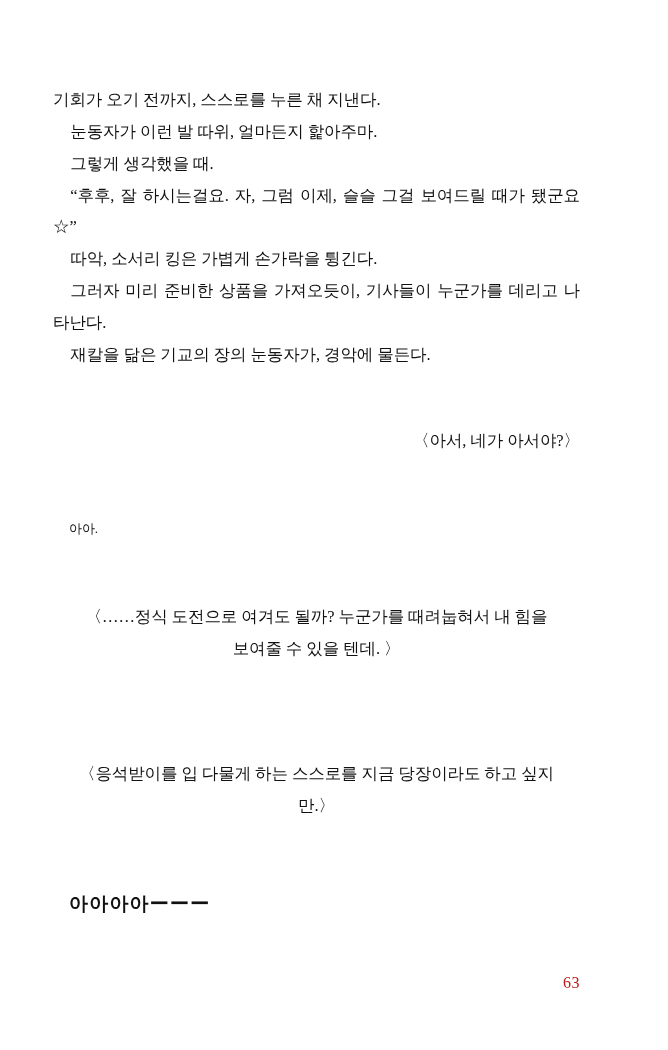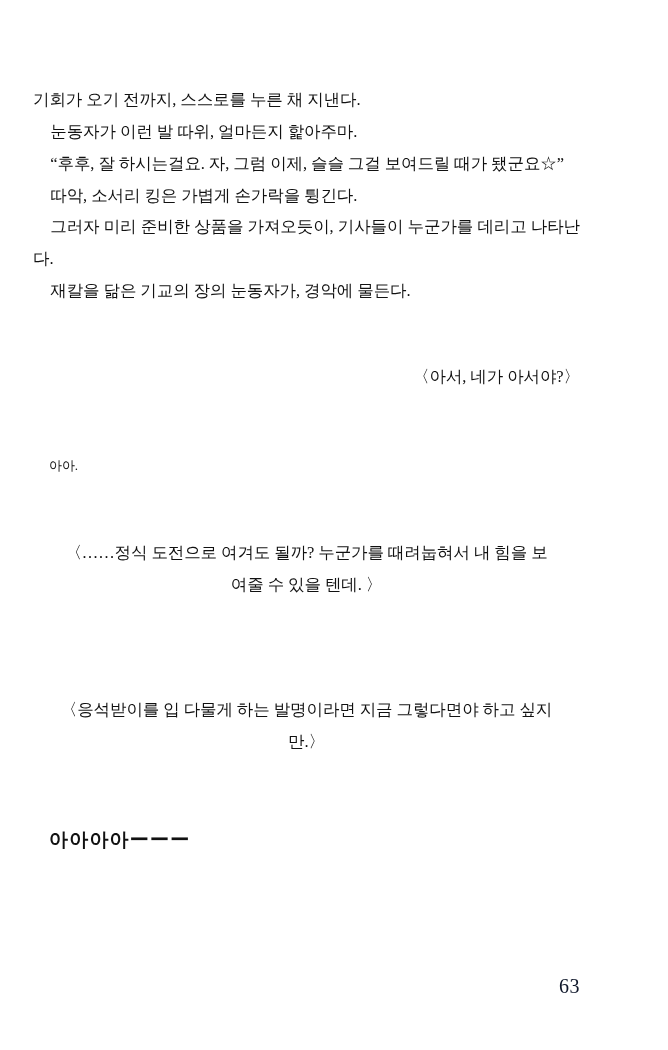--- a/index.html
+++ b/index.html
@@ -12,21 +12,21 @@
     background: #ffffff;
     font-family: "Liberation Serif", "DejaVu Serif", serif;
     color: #111111;
     overflow: hidden;
   }
   .page {
     position: relative;
     width: 652px;
     height: 1050px;
     box-sizing: border-box;
-    padding: 84px 72px 40px 33px;
+    padding: 84px 72px 40px 53px;
   }
   .body-text {
     font-size: 16.5px;
     line-height: 1.93;
     letter-spacing: -0.1px;
     text-align: justify;
     text-justify: inter-character;
   }
   .para {
     margin: 0;
@@ -62,35 +62,36 @@
     font-weight: bold;
   }
   .reaction {
     margin-left: 16px;
     font-size: 13px;
     line-height: 1.93;
   }
   .page-number {
     position: absolute;
     right: 72px;
-    bottom: 52px;
-    font-size: 20px;
+    bottom: 58px;
+    font-size: 16px;
     letter-spacing: 0.5px;
-    color: #0f172a;
+    color: #b91c1c;
   }
 </style>
 </head>
 <body>
 
 <div class="page">
 
   <div class="body-text">
 
     <p class="para">기회가 오기 전까지, 스스로를 누른 채 지낸다.</p>
     <p class="para indent">눈동자가 이런 발 따위, 얼마든지 핥아주마.</p>
+    <p class="para indent">그렇게 생각했을 때.</p>
     <p class="para indent">“후후, 잘 하시는걸요. 자, 그럼 이제, 슬슬 그걸 보여드릴 때가 됐군요☆”</p>
     <p class="para indent">따악, 소서리 킹은 가볍게 손가락을 튕긴다.</p>
     <p class="para indent">그러자 미리 준비한 상품을 가져오듯이, 기사들이 누군가를 데리고 나타난다.</p>
     <p class="para indent">재칼을 닮은 기교의 장의 눈동자가, 경악에 물든다.</p>
 
     <div class="gap-lg"></div>
 
     <p class="centered">〈아서, 네가 아서야?〉</p>
 
     <div class="gap-md"></div>
@@ -99,21 +100,21 @@
 
     <div class="gap-md"></div>
 
     <p class="telepathy">〈……정식 도전으로 여겨도 될까? 누군가를 때려눕혀서 내 힘을 보여줄 수 있을 텐데. 〉</p>
 
     <div class="gap-md"></div>
 
 
     <div class="gap-md"></div>
 
-    <p class="telepathy telepathy-wide">〈응석받이를 입 다물게 하는 발명이라면 지금 그렇다면야 하고 싶지만.〉</p>
+    <p class="telepathy telepathy-wide">〈응석받이를 입 다물게 하는 스스로를 지금 당장이라도 하고 싶지만.〉</p>
 
     <div class="gap-md"></div>
 
     <p class="scream">아아아아ーーー</p>
 
   </div>
 
   <div class="page-number">63</div>
 
 </div>

